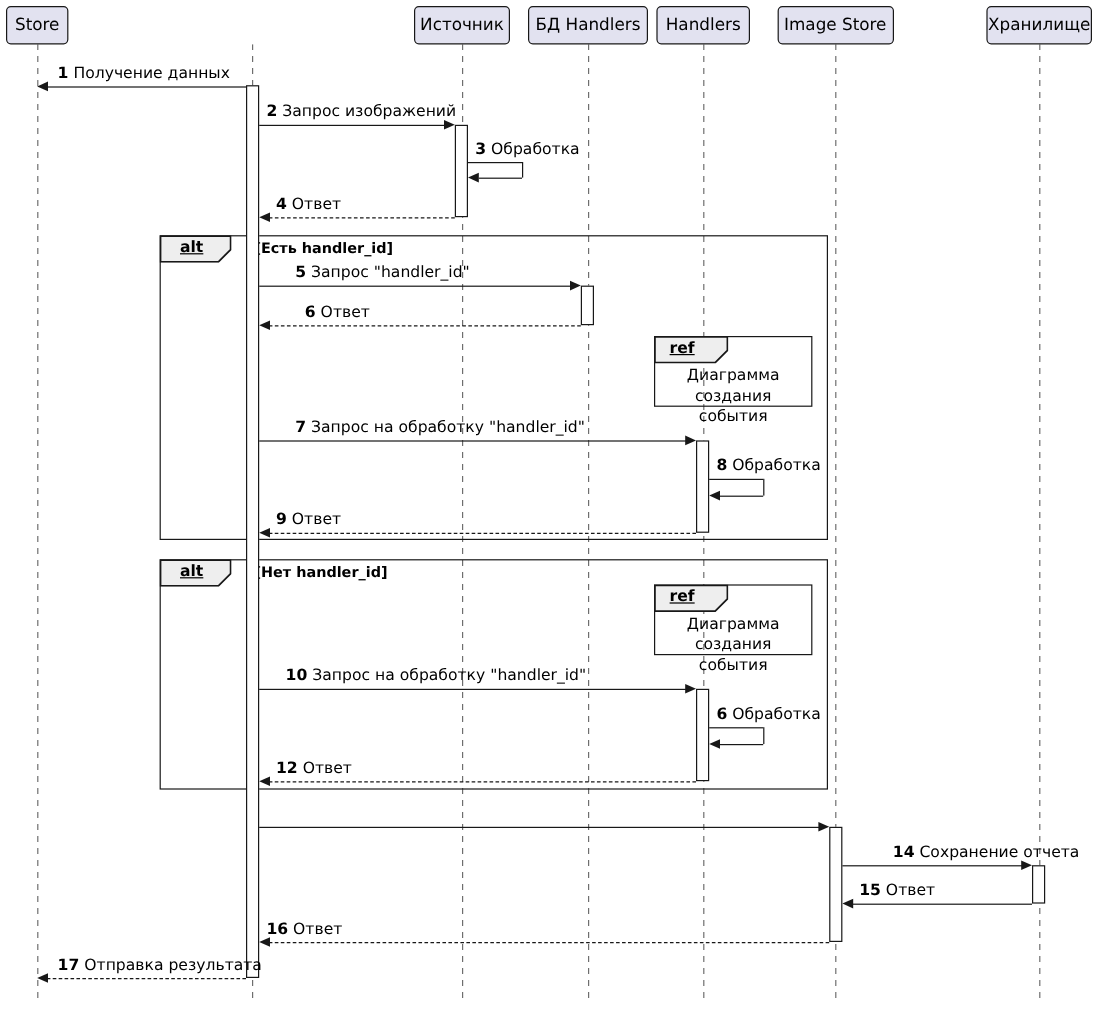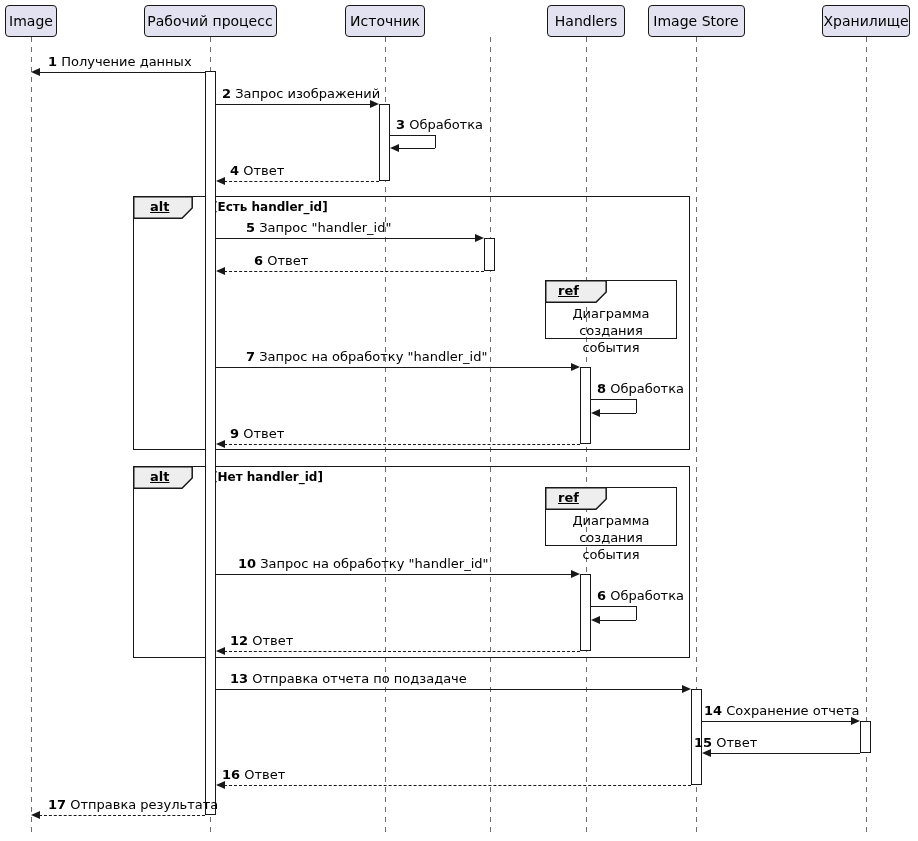--- a/index.html
+++ b/index.html
@@ -36,31 +36,31 @@
   .arrow.left  { border-top:4px solid transparent; border-bottom:4px solid transparent; border-right:9px solid #181818; }
   .msg-label { position:absolute; font-size:13px; white-space:nowrap; z-index:5; }
   .msg-label b { font-weight:bold; }
 </style>
 </head>
 <body>
 
 <div id="diagram">
     <div class="lifeline" style="left: 31px; top: 37px; height: 798px;"></div>
     <div class="participant" style="left: 5px; width: 52px;">
-      <span>Image</span>
+      <span>Store</span>
     </div>
     <div class="lifeline" style="left: 210px; top: 37px; height: 798px;"></div>
-    <div class="participant" style="left: 143.5px; width: 133px;">
-      <span>Рабочий процесс</span>
-    </div>
     <div class="lifeline" style="left: 385px; top: 37px; height: 798px;"></div>
     <div class="participant" style="left: 345px; width: 80px;">
       <span>Источник</span>
     </div>
     <div class="lifeline" style="left: 490px; top: 37px; height: 798px;"></div>
+    <div class="participant" style="left: 440px; width: 100px;">
+      <span>БД Handlers</span>
+    </div>
     <div class="lifeline" style="left: 586px; top: 37px; height: 798px;"></div>
     <div class="participant" style="left: 547px; width: 78px;">
       <span>Handlers</span>
     </div>
     <div class="lifeline" style="left: 696px; top: 37px; height: 798px;"></div>
     <div class="participant" style="left: 647.5px; width: 97px;">
       <span>Image Store</span>
     </div>
     <div class="lifeline" style="left: 866px; top: 37px; height: 798px;"></div>
     <div class="participant" style="left: 822px; width: 88px;">
@@ -134,27 +134,26 @@
     <div class="msg-line" style="left: 216px; top: 574px; width: 356px;"></div>
     <div class="arrow right" style="left: 571px; top: 570px;"></div>
     <div class="msg-label" style="left: 597px; top: 588px;"><b>6</b> Обработка</div>
     <div class="msg-line" style="left: 591px; top: 606px; width: 45px;"></div>
     <div class="msg-vline" style="left: 636px; top: 606px; height: 14px;"></div>
     <div class="msg-line" style="left: 600px; top: 620px; width: 36px;"></div>
     <div class="arrow left" style="left: 591px; top: 616px;"></div>
     <div class="msg-label" style="left: 230px; top: 633px;"><b>12</b> Ответ</div>
     <div class="msg-line dashed" style="left: 224px; top: 651px; width: 356px;"></div>
     <div class="arrow left" style="left: 216px; top: 647px;"></div>
-    <div class="msg-label" style="left: 230px; top: 671px;"><b>13</b> Отправка отчета по подзадаче</div>
     <div class="msg-line" style="left: 216px; top: 689px; width: 467px;"></div>
     <div class="arrow right" style="left: 682px; top: 685px;"></div>
-    <div class="msg-label" style="left: 704px; top: 703px;"><b>14</b> Сохранение отчета</div>
+    <div class="msg-label" style="left: 744px; top: 703px;"><b>14</b> Сохранение отчета</div>
     <div class="msg-line" style="left: 702px; top: 721px; width: 150px;"></div>
     <div class="arrow right" style="left: 851px; top: 717px;"></div>
-    <div class="msg-label" style="left: 694px; top: 735px;"><b>15</b> Ответ</div>
+    <div class="msg-label" style="left: 716px; top: 735px;"><b>15</b> Ответ</div>
     <div class="msg-line" style="left: 710px; top: 753px; width: 150px;"></div>
     <div class="arrow left" style="left: 702px; top: 749px;"></div>
     <div class="msg-label" style="left: 222px; top: 767px; text-align: center;"><b>16</b> Ответ</div>
     <div class="msg-line dashed" style="left: 224px; top: 785px; width: 467px;"></div>
     <div class="arrow left" style="left: 216px; top: 781px;"></div>
     <div class="msg-label" style="left: 48px; top: 797px;"><b>17</b> Отправка результата</div>
     <div class="msg-line dashed" style="left: 39px; top: 815px; width: 166px;"></div>
     <div class="arrow left" style="left: 31px; top: 811px;"></div>
   </div>
 

